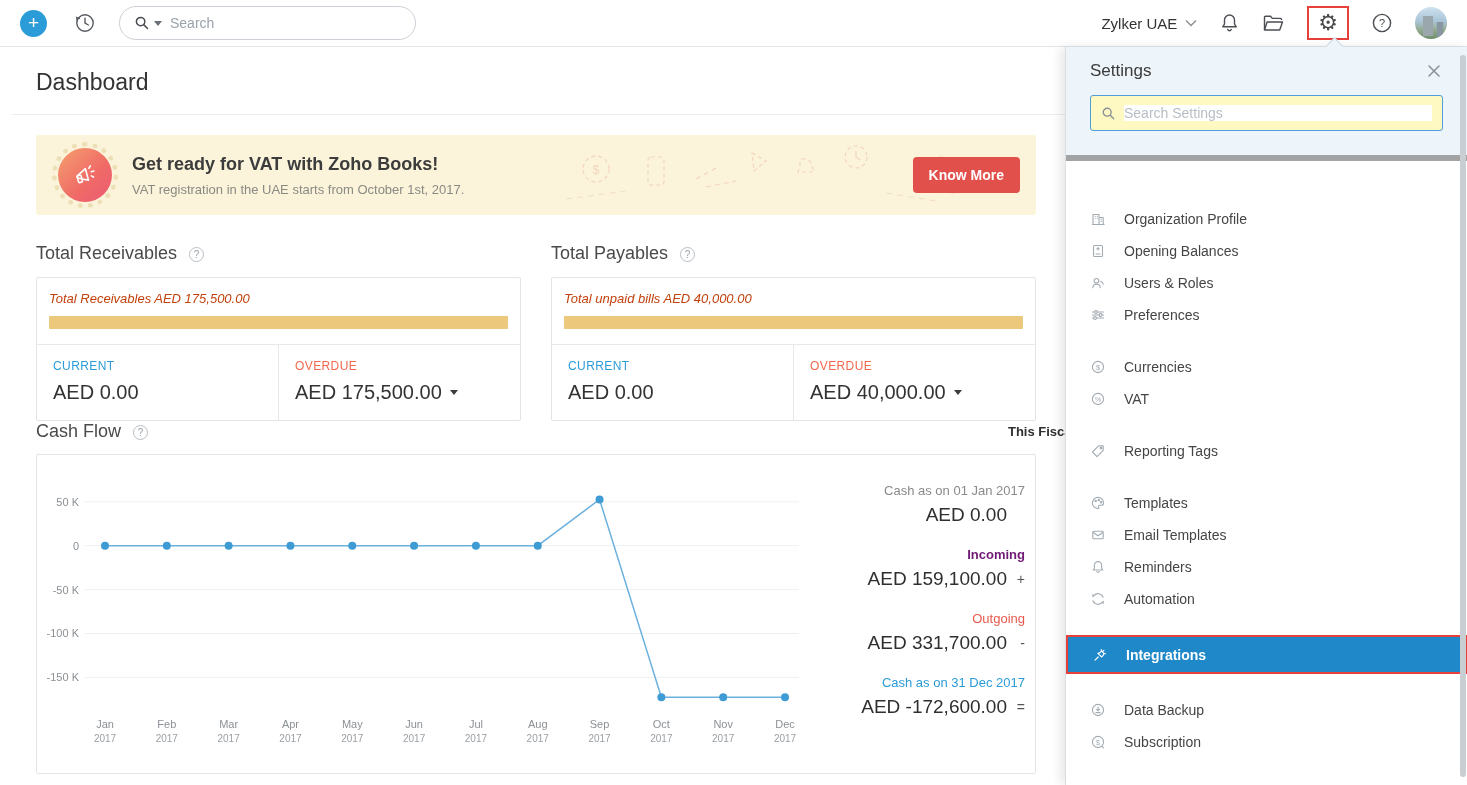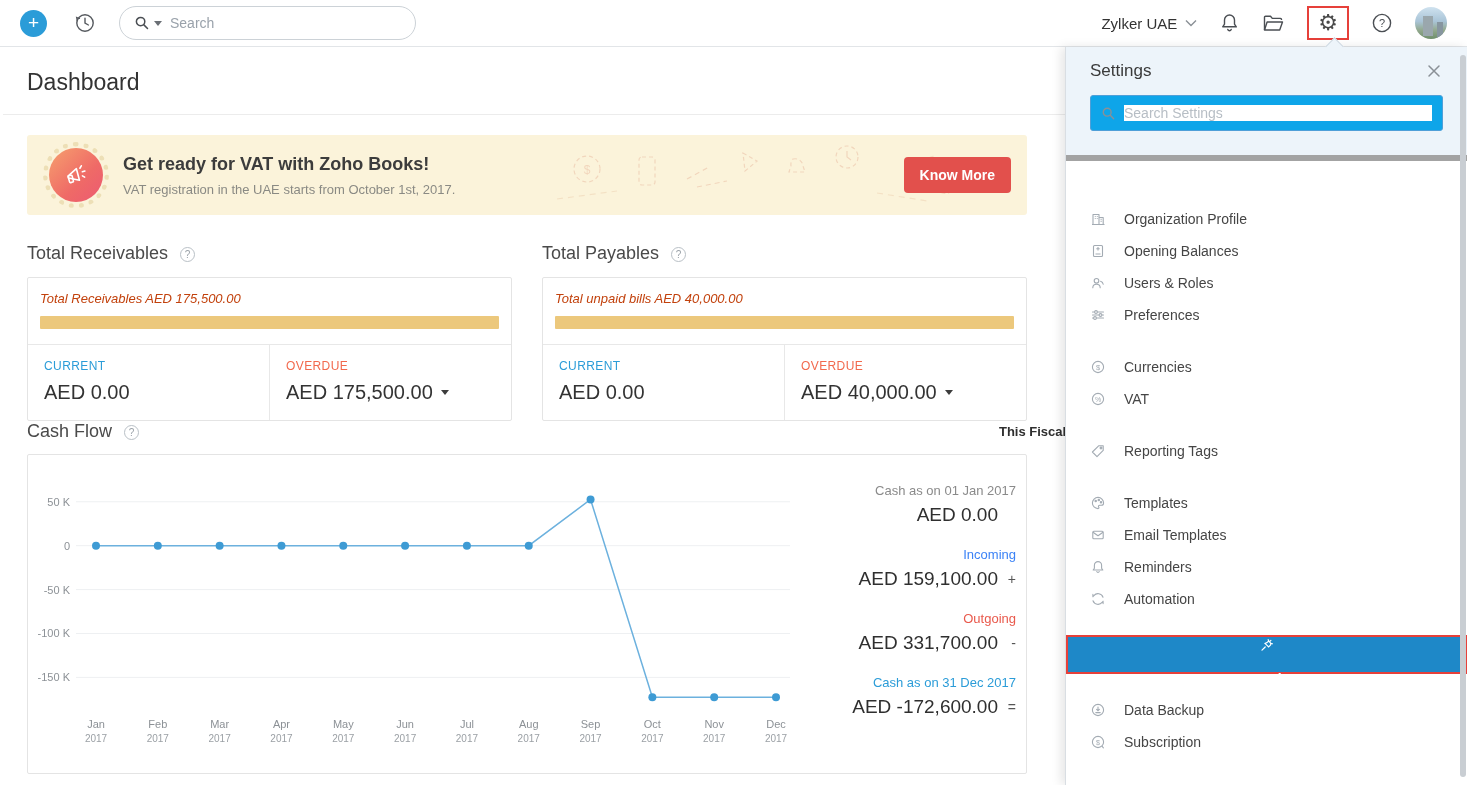--- a/index.html
+++ b/index.html
@@ -26,21 +26,21 @@
   .gear-glyph { font-size:22px; color:#4a4a4a; line-height:1; }
   .avatar { width:32px; height:32px; border-radius:50%; overflow:hidden; position:relative;
             background:linear-gradient(180deg,#cfe2ef 0%,#a9c4d7 45%,#93a98f 72%,#6e8e6a 100%); cursor:pointer; }
   .avatar::after { content:""; position:absolute; left:8px; top:9px; width:10px; height:20px;
                    background:#9aa7ad; box-shadow:12px 4px 0 -2px #8796a0; }
   .panel-caret { position:absolute; left:1328px; top:40px; width:13px; height:13px;
                  background:#edf4fa; border-left:1px solid #cfd9e1; border-top:1px solid #cfd9e1;
                  transform:rotate(45deg); z-index:30; }
 
   
-  .main { position:absolute; left:3px; top:47px; width:1134px; height:738px; background:#fff; }
+  .main { position:absolute; left:12px; top:47px; width:1134px; height:738px; background:#fff; }
   .page-head { padding:22px 24px 18px; border-bottom:1px solid #ececec; }
   .page-title { font-size:23px; color:#333; font-weight:400; }
   .content { padding:20px 24px 0; }
 
   
   .vat-banner { position:relative; width:1000px; height:80px; background:#fbf3da;
                 border-radius:3px; display:flex; align-items:center; padding-left:96px; overflow:hidden; }
   .banner-burst { position:absolute; left:16px; top:7px; width:66px; height:66px; border-radius:50%;
                   border:5px dotted #eddfb6; display:flex; align-items:center; justify-content:center; }
   .banner-circle { width:54px; height:54px; border-radius:50%;
@@ -77,47 +77,47 @@
   
   .cashflow-head { display:flex; align-items:center; }
   .period-select { margin-left:auto; display:flex; align-items:center; font-size:13px;
                    color:#2f2f2f; font-weight:bold; cursor:pointer; }
   .chart-card { margin-top:12px; width:1000px; height:320px; border:1px solid #e4e4e4;
                 border-radius:2px; display:flex; padding-top:10px; }
   .chart-wrap { width:770px; }
   .cf-summary { width:218px; text-align:right; padding-top:18px; }
   .cf-block { margin-bottom:21px; }
   .cf-label { font-size:13px; color:#8a8a8a; }
-  .cf-label.green { color:#3b82f6; }
+  .cf-label.green { color:#701a75;font-weight:bold; }
   .cf-label.red { color:#e9594c; }
   .cf-label.blue { color:#2b9cd8; }
   .cf-val-row { display:flex; justify-content:flex-end; align-items:center; margin-top:6px; }
   .cf-val { font-size:19px; color:#2f2f2f; }
   .cf-op { width:18px; text-align:right; font-size:14px; color:#555; }
 
   
   .settings-panel { position:absolute; left:1065px; top:47px; width:402px; height:738px;
                     background:#fff; border-left:1px solid #d9dee3;
                     box-shadow:-4px 0 10px rgba(0,0,0,.10); z-index:25; }
   .sp-header { background:#edf4fa; padding:14px 24px 24px; border-bottom:6px solid #a3a3a3; }
   .sp-title-row { display:flex; align-items:center; }
   .sp-title { font-size:17px; color:#3a3a3a; }
   .sp-close { margin-left:auto; cursor:pointer; display:flex; }
-  .sp-search { margin-top:14px; height:36px; background:#0ea5e9; border:1px solid #4f9fd8;
+  .sp-search { margin-top:14px; height:36px; background:#fef9c3; border:1px solid #4f9fd8;
                border-radius:3px; display:flex; align-items:center; padding:0 10px; }
   .sp-search input { border:none; outline:none; flex:1; margin-left:8px; font-size:14px;
                      color:#333; font-family:"Liberation Sans",sans-serif; }
   .sp-search input::placeholder { color:#b7bec5; }
   .sp-menu { padding-top:14px;margin-top:28px; }
   .menu-item { height:32px; display:flex; align-items:center; padding:0 24px; gap:18px;
                font-size:14px; color:#454545; cursor:pointer; }
   .menu-item .mi-icon { width:16px; height:16px; flex:0 0 auto; display:flex; }
   .group-gap { margin-top:20px; }
   .menu-item.active { height:39px; background:#1e88c8; color:#fff; font-weight:bold;
-                      border:2px solid #e6403a; padding:0 24px;flex-direction:column; }
+                      border:2px solid #e6403a; padding:0 24px; }
   .panel-scrollbar { position:absolute; right:1px; top:8px; width:6px; height:722px;
                      background:#c9ced3; border-radius:3px; cursor:pointer; }
 
   svg.ic { display:block; }
 </style>
 </head>
 <body>
 
 <div class="topbar">
   <div class="plus-btn">+</div>

